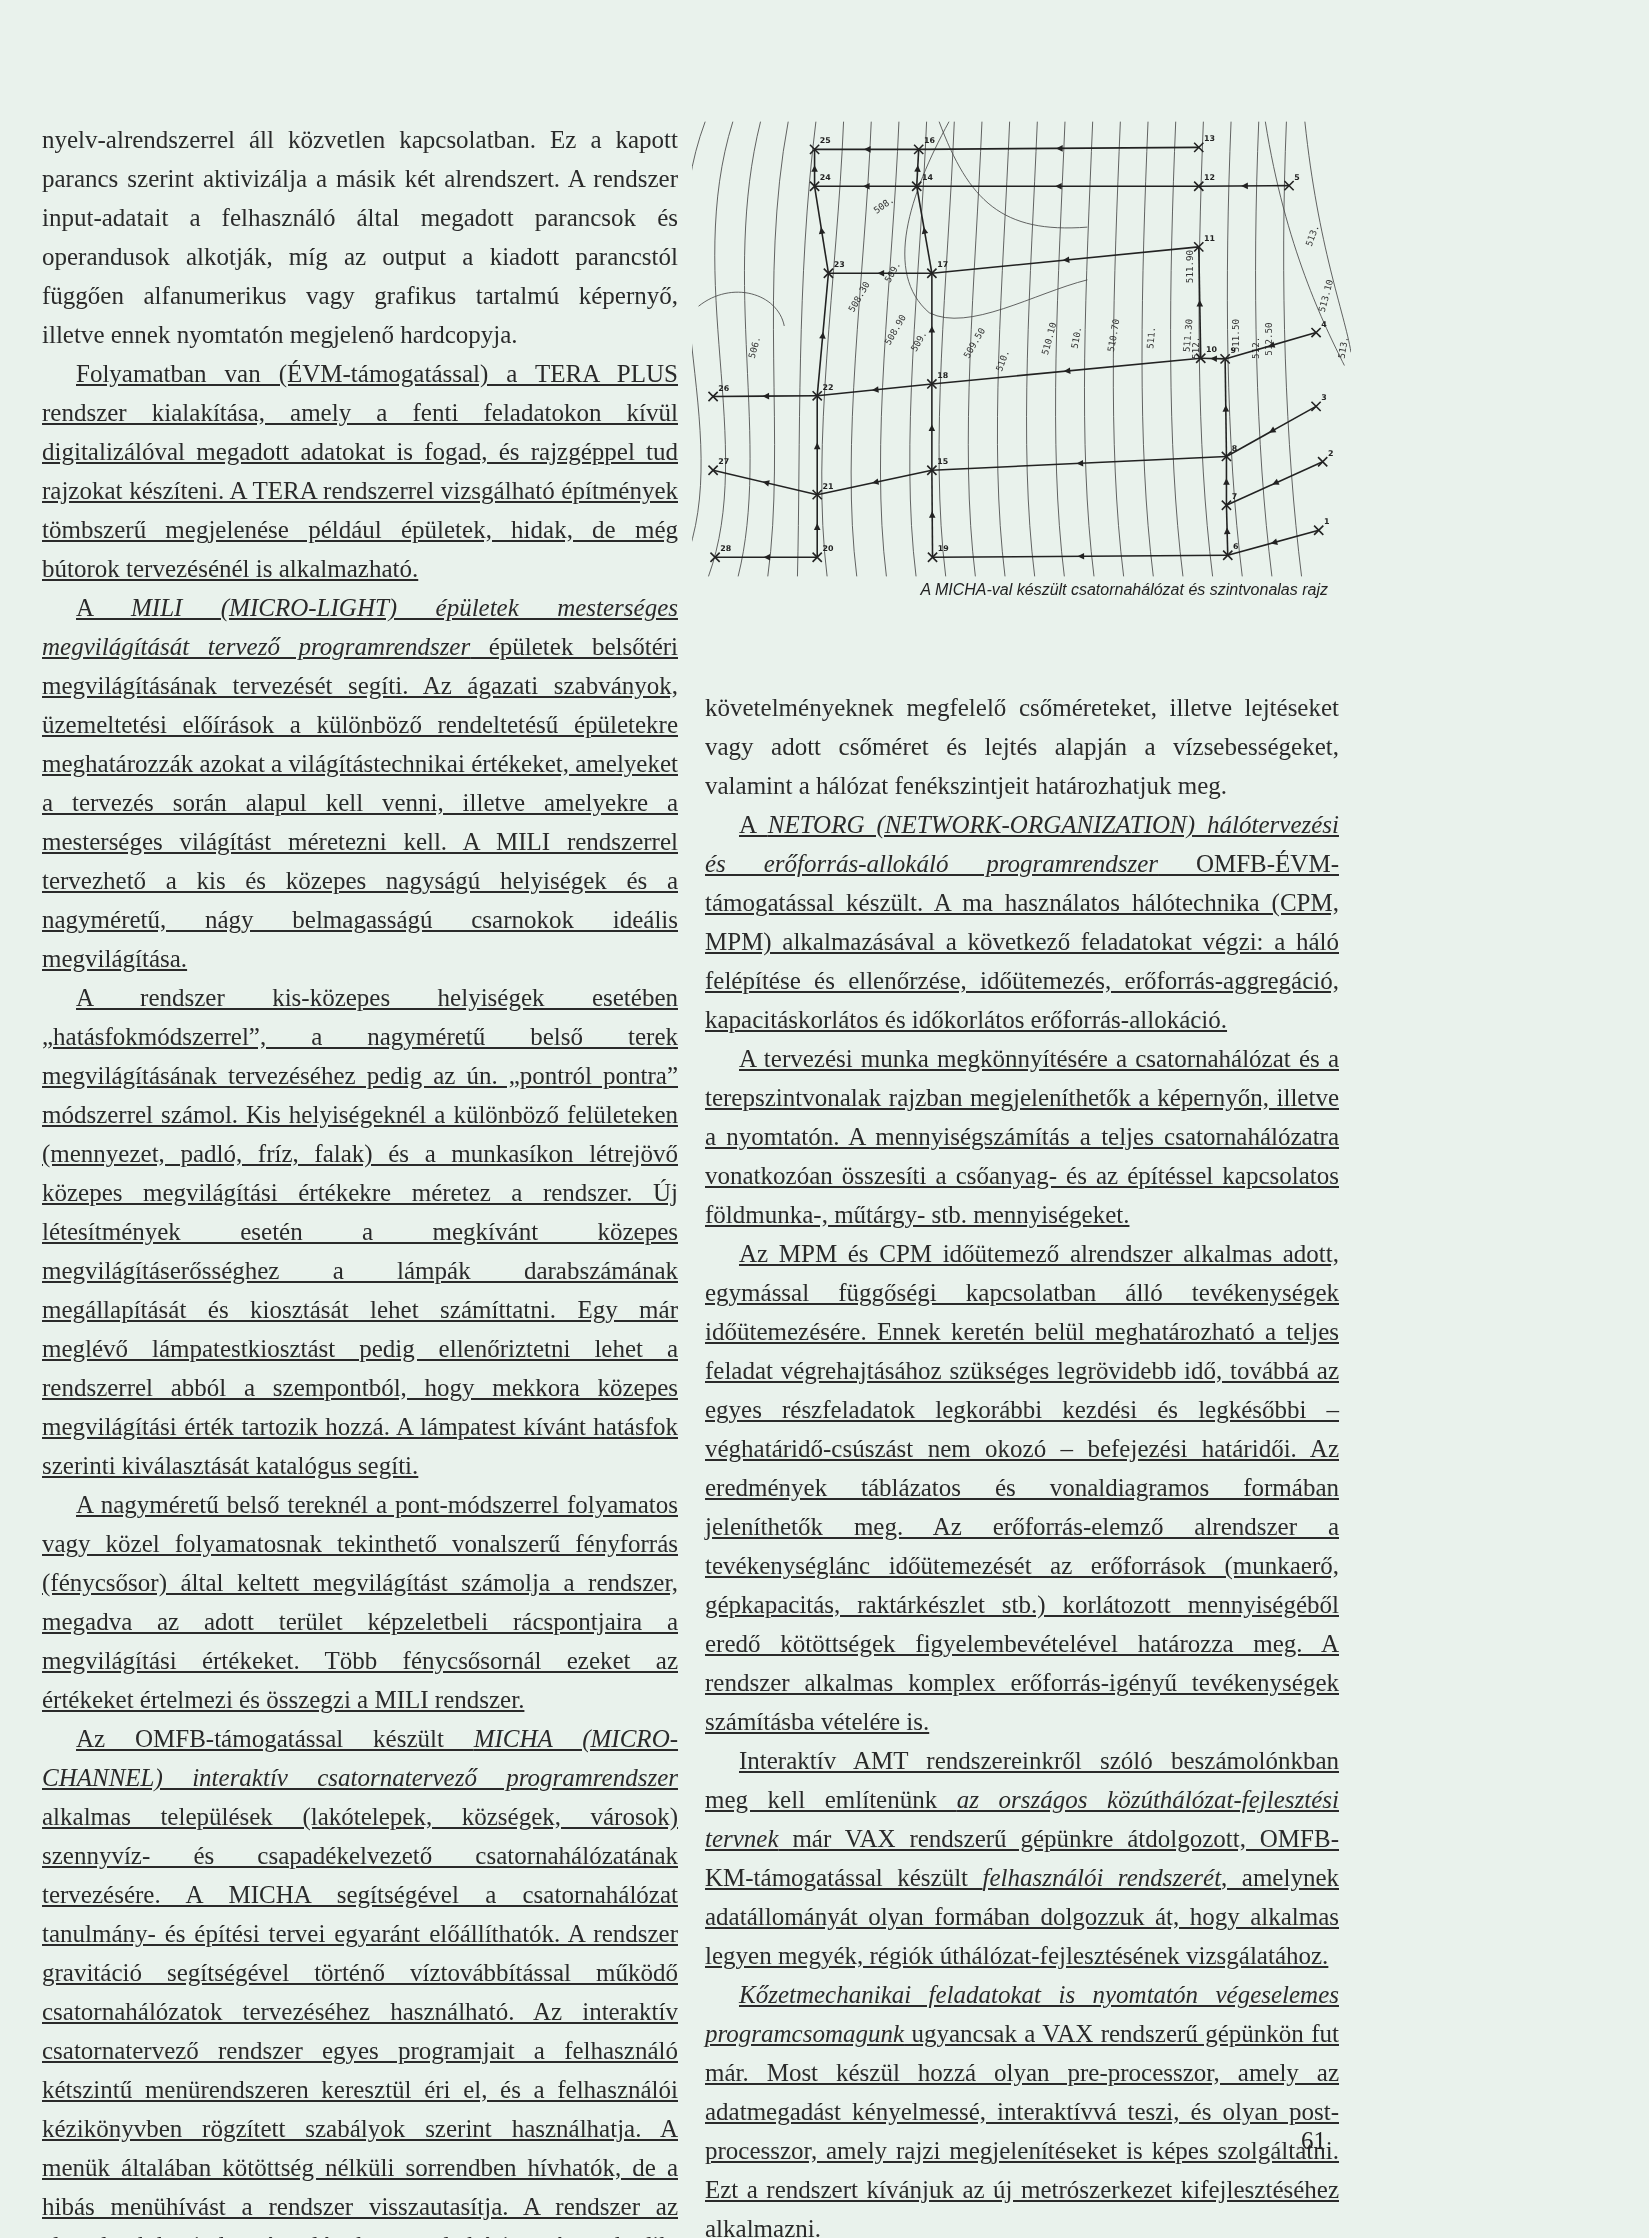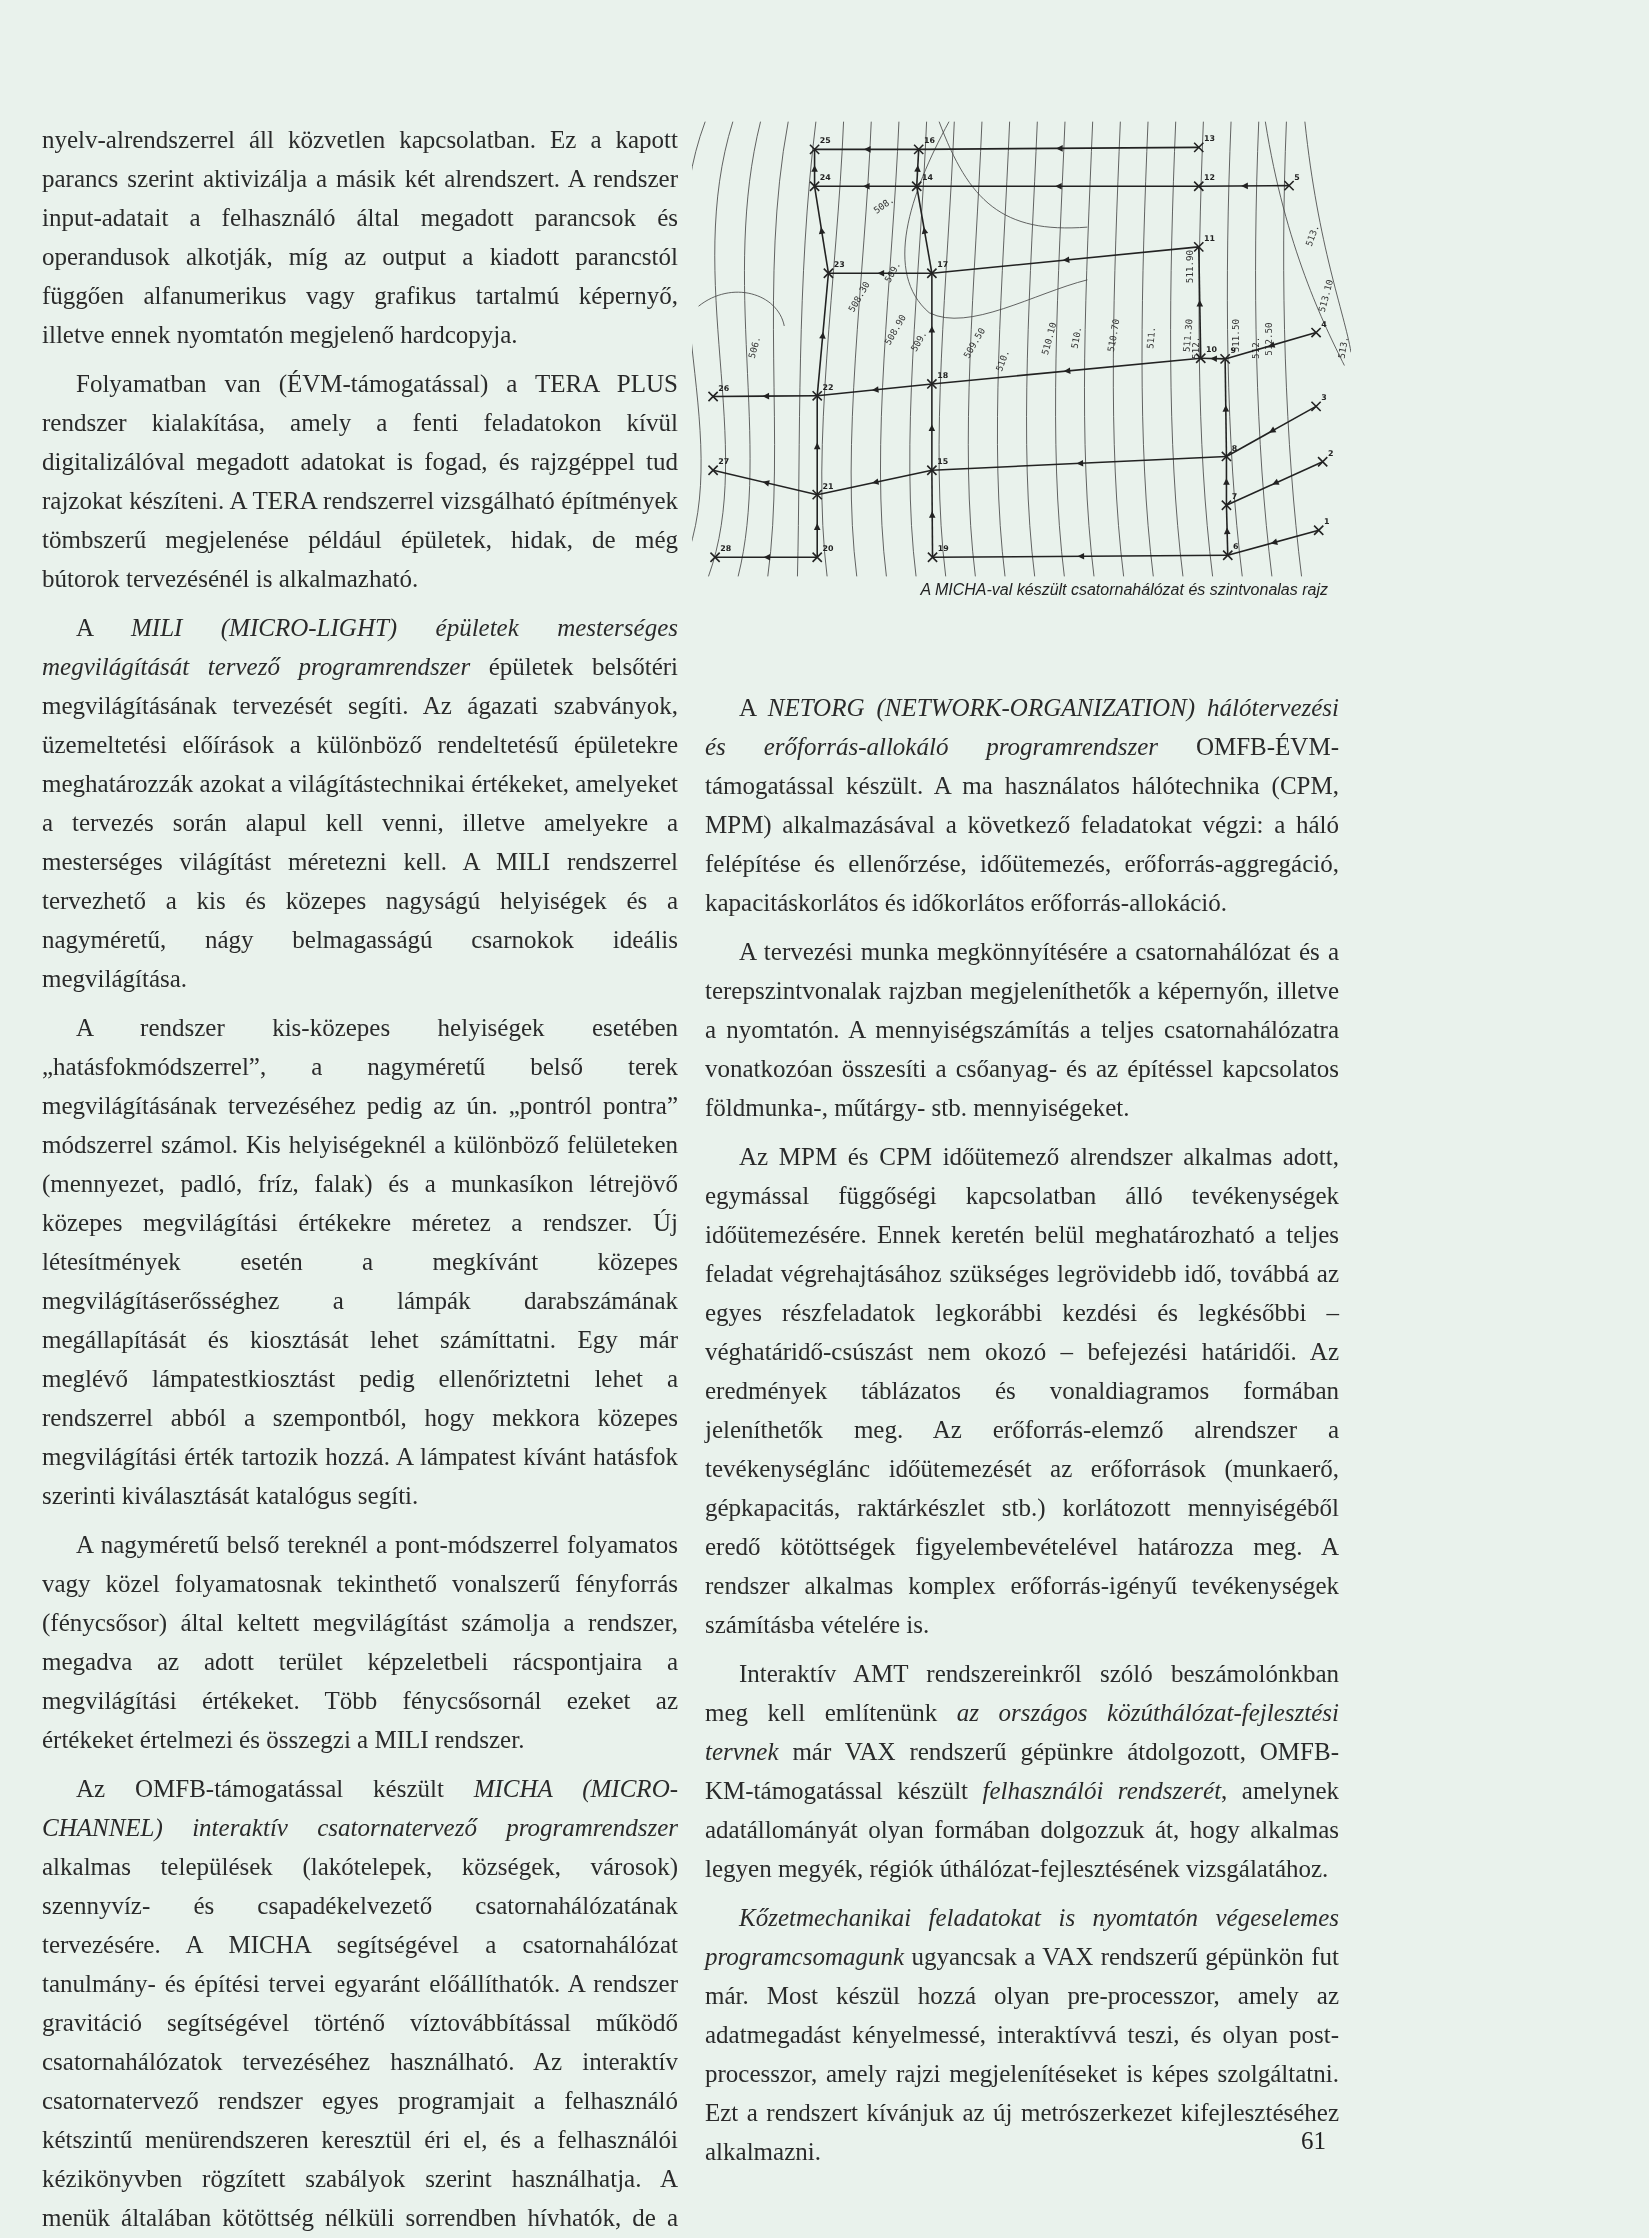--- a/index.html
+++ b/index.html
@@ -15,21 +15,21 @@
     position: absolute;
     font-size: 25px;
     line-height: 39px;
     text-align: justify;
     hyphens: manual;
   }
   #col-left { left: 42px; top: 120px; width: 636px; }
   #col-right { left: 705px; top: 688px; width: 634px; }
   .col p { margin: 0; text-indent: 34px; }
   .col p.noindent { text-indent: 0; }
-  .col p + p { margin-top: 10px; }
+  .col p + p { margin-top: 0; text-decoration: underline; }
   .col em { font-style: italic; }
   #figure { position: absolute; left: 692px; top: 115px; width: 659px; height: 501px; }
   #figure svg { width: 659px; height: 501px; display: block; }
   #figure-caption {
     position: absolute; left: 692px; top: 581px; width: 636px;
     text-align: right;
     font-family: "Liberation Sans", "DejaVu Sans", sans-serif;
     font-style: italic; font-size: 16px; color: #222;
   }
   #page-number {
@@ -222,20 +222,21 @@
       <text x="40" y="418" font-size="12" font-weight="bold" font-family="DejaVu Sans, sans-serif" fill="#222">26</text>
       <path d="M25,532 L39,546 M39,532 L25,546" stroke="#222" stroke-width="2.4"></path>
       <text x="40" y="530" font-size="12" font-weight="bold" font-family="DejaVu Sans, sans-serif" fill="#222">27</text>
       <path d="M28,664 L42,678 M42,664 L28,678" stroke="#222" stroke-width="2.4"></path>
       <text x="43" y="662" font-size="12" font-weight="bold" font-family="DejaVu Sans, sans-serif" fill="#222">28</text>
     </svg>
 </div>
 <div id="figure-caption">A MICHA-val készült csatornahálózat és szintvonalas rajz</div>
 
 <div id="col-right" class="col">
+    <p class="noindent"><span>követelményeknek megfelelő csőméreteket, illetve lejtéseket vagy adott csőméret és lejtés alapján a vízsebességeket, valamint a hálózat fenékszintjeit határozhatjuk meg.</span></p>
     <p><span>A </span><em>NETORG (NETWORK-ORGANIZATION) hálótervezési és erőforrás-allokáló programrendszer</em><span> OMFB-ÉVM-támogatással készült. A ma használatos hálótechnika (CPM, MPM) alkalmazásával a következő feladatokat végzi: a háló felépítése és ellenőrzése, időütemezés, erőforrás-aggregáció, kapacitáskorlátos és időkorlátos erőforrás-allokáció.</span></p>
     <p><span>A tervezési munka megkönnyítésére a csatornahálózat és a terepszintvonalak rajzban megjeleníthetők a képernyőn, illetve a nyomtatón. A mennyiségszámítás a teljes csatornahálózatra vonatkozóan összesíti a csőanyag- és az építéssel kapcsolatos földmunka-, műtárgy- stb. mennyiségeket.</span></p>
     <p><span>Az MPM és CPM időütemező alrendszer alkalmas adott, egymással függőségi kapcsolatban álló tevékenységek időütemezésére. Ennek keretén belül meghatározható a teljes feladat végrehajtásához szükséges legrövidebb idő, továbbá az egyes részfeladatok legkorábbi kezdési és legkésőbbi – véghatáridő-csúszást nem okozó – befejezési határidői. Az eredmények táblázatos és vonaldiagramos formában jeleníthetők meg. Az erőforrás-elemző alrendszer a tevékenységlánc időütemezését az erőforrások (munkaerő, gépkapacitás, raktárkészlet stb.) korlátozott mennyiségéből eredő kötöttségek figyelembevételével határozza meg. A rendszer alkalmas komplex erőforrás-igényű tevékenységek számításba vételére is.</span></p>
     <p><span>Interaktív AMT rendszereinkről szóló beszámolónkban meg kell említenünk </span><em>az országos közúthálózat-fejlesztési tervnek</em><span> már VAX rendszerű gépünkre átdolgozott, OMFB-KM-támogatással készült </span><em>felhasználói rendszerét</em><span>, amelynek adatállományát olyan formában dolgozzuk át, hogy alkalmas legyen megyék, régiók úthálózat-fejlesztésének vizsgálatához.</span></p>
     <p><em>Kőzetmechanikai feladatokat is nyomtatón végeselemes programcsomagunk</em><span> ugyancsak a VAX rendszerű gépünkön fut már. Most készül hozzá olyan pre-processzor, amely az adatmegadást kényelmessé, interaktívvá teszi, és olyan post-processzor, amely rajzi megjelenítéseket is képes szolgáltatni. Ezt a rendszert kívánjuk az új metrószerkezet kifejlesztéséhez alkalmazni.</span></p>
   </div>
 
 <div id="page-number">61</div>
 
 

